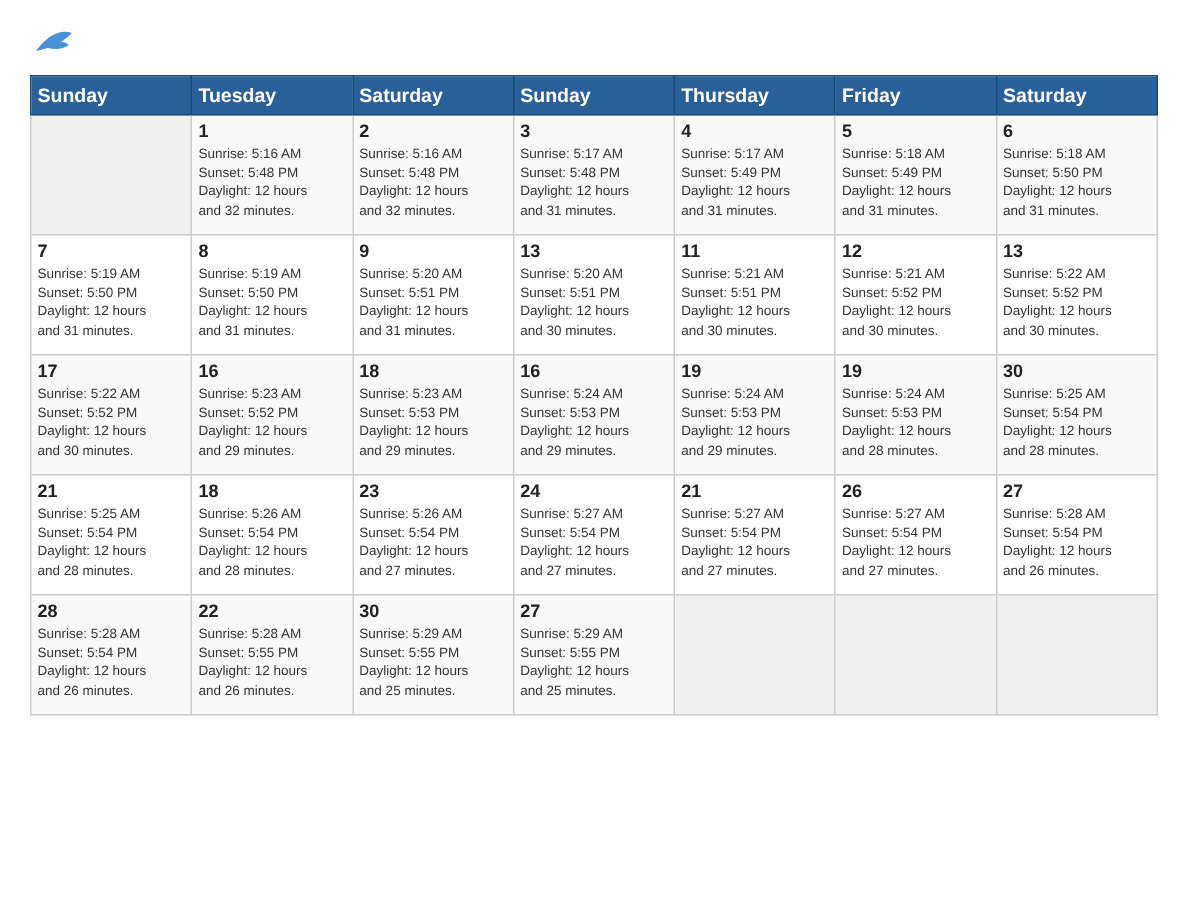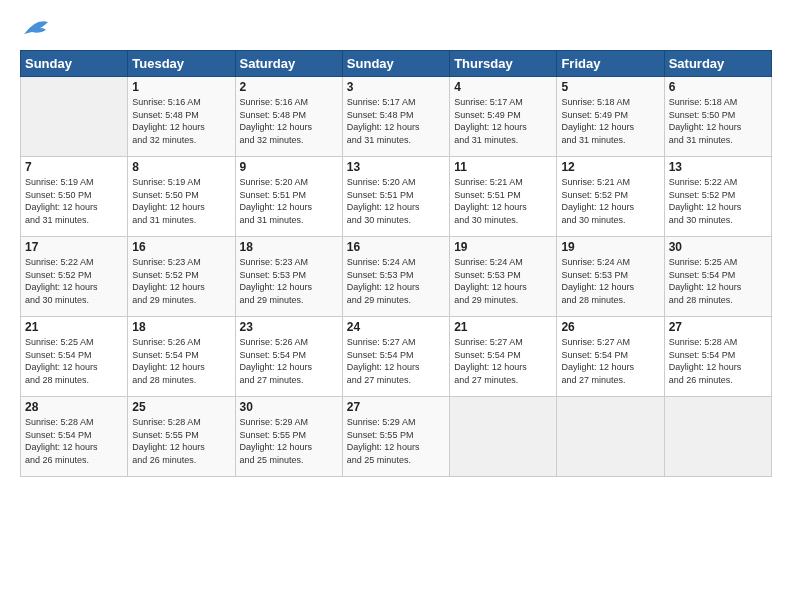--- a/index.html
+++ b/index.html
@@ -326,21 +326,21 @@
         </tr>
         <tr>
           <td>
             <span class="day-number">28</span>
             <div class="cell-info" style="white-space: pre-line;">Sunrise: 5:28 AM
 Sunset: 5:54 PM
 Daylight: 12 hours
 and 26 minutes.</div>
           </td>
           <td>
-            <span class="day-number">25</span>
+            <span class="day-number">22</span>
             <div class="cell-info" style="white-space: pre-line;">Sunrise: 5:28 AM
 Sunset: 5:55 PM
 Daylight: 12 hours
 and 26 minutes.</div>
           </td>
           <td>
             <span class="day-number">30</span>
             <div class="cell-info" style="white-space: pre-line;">Sunrise: 5:29 AM
 Sunset: 5:55 PM
 Daylight: 12 hours

